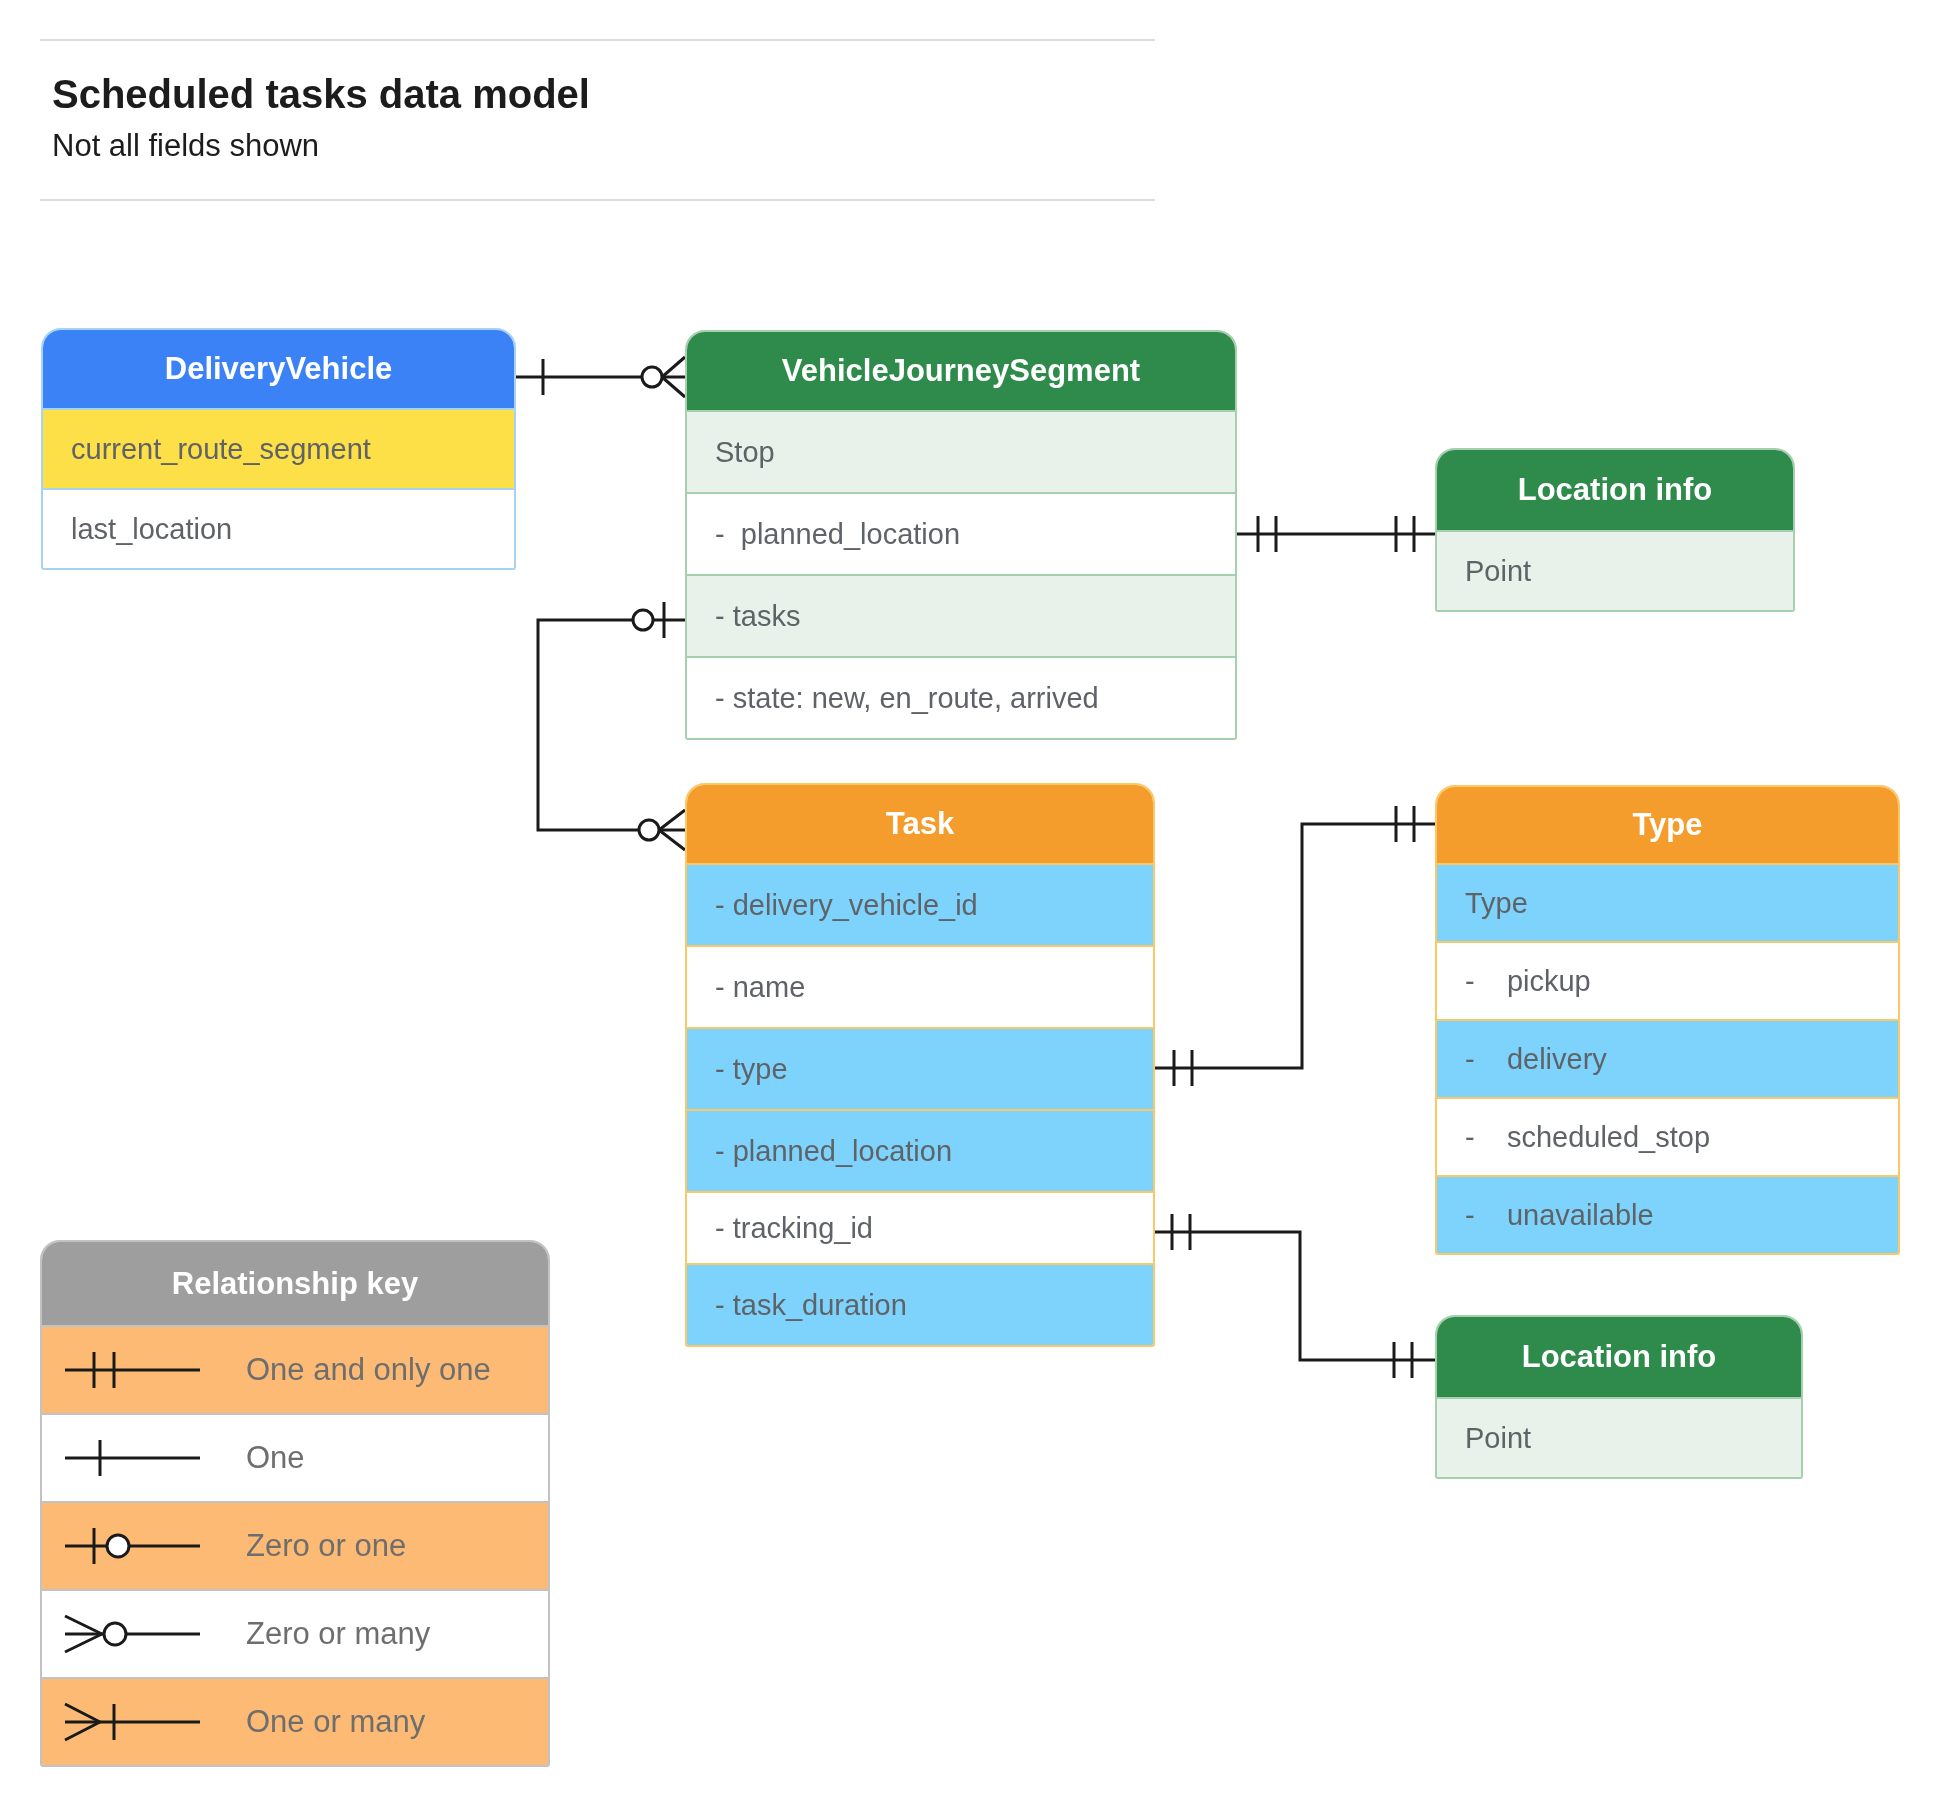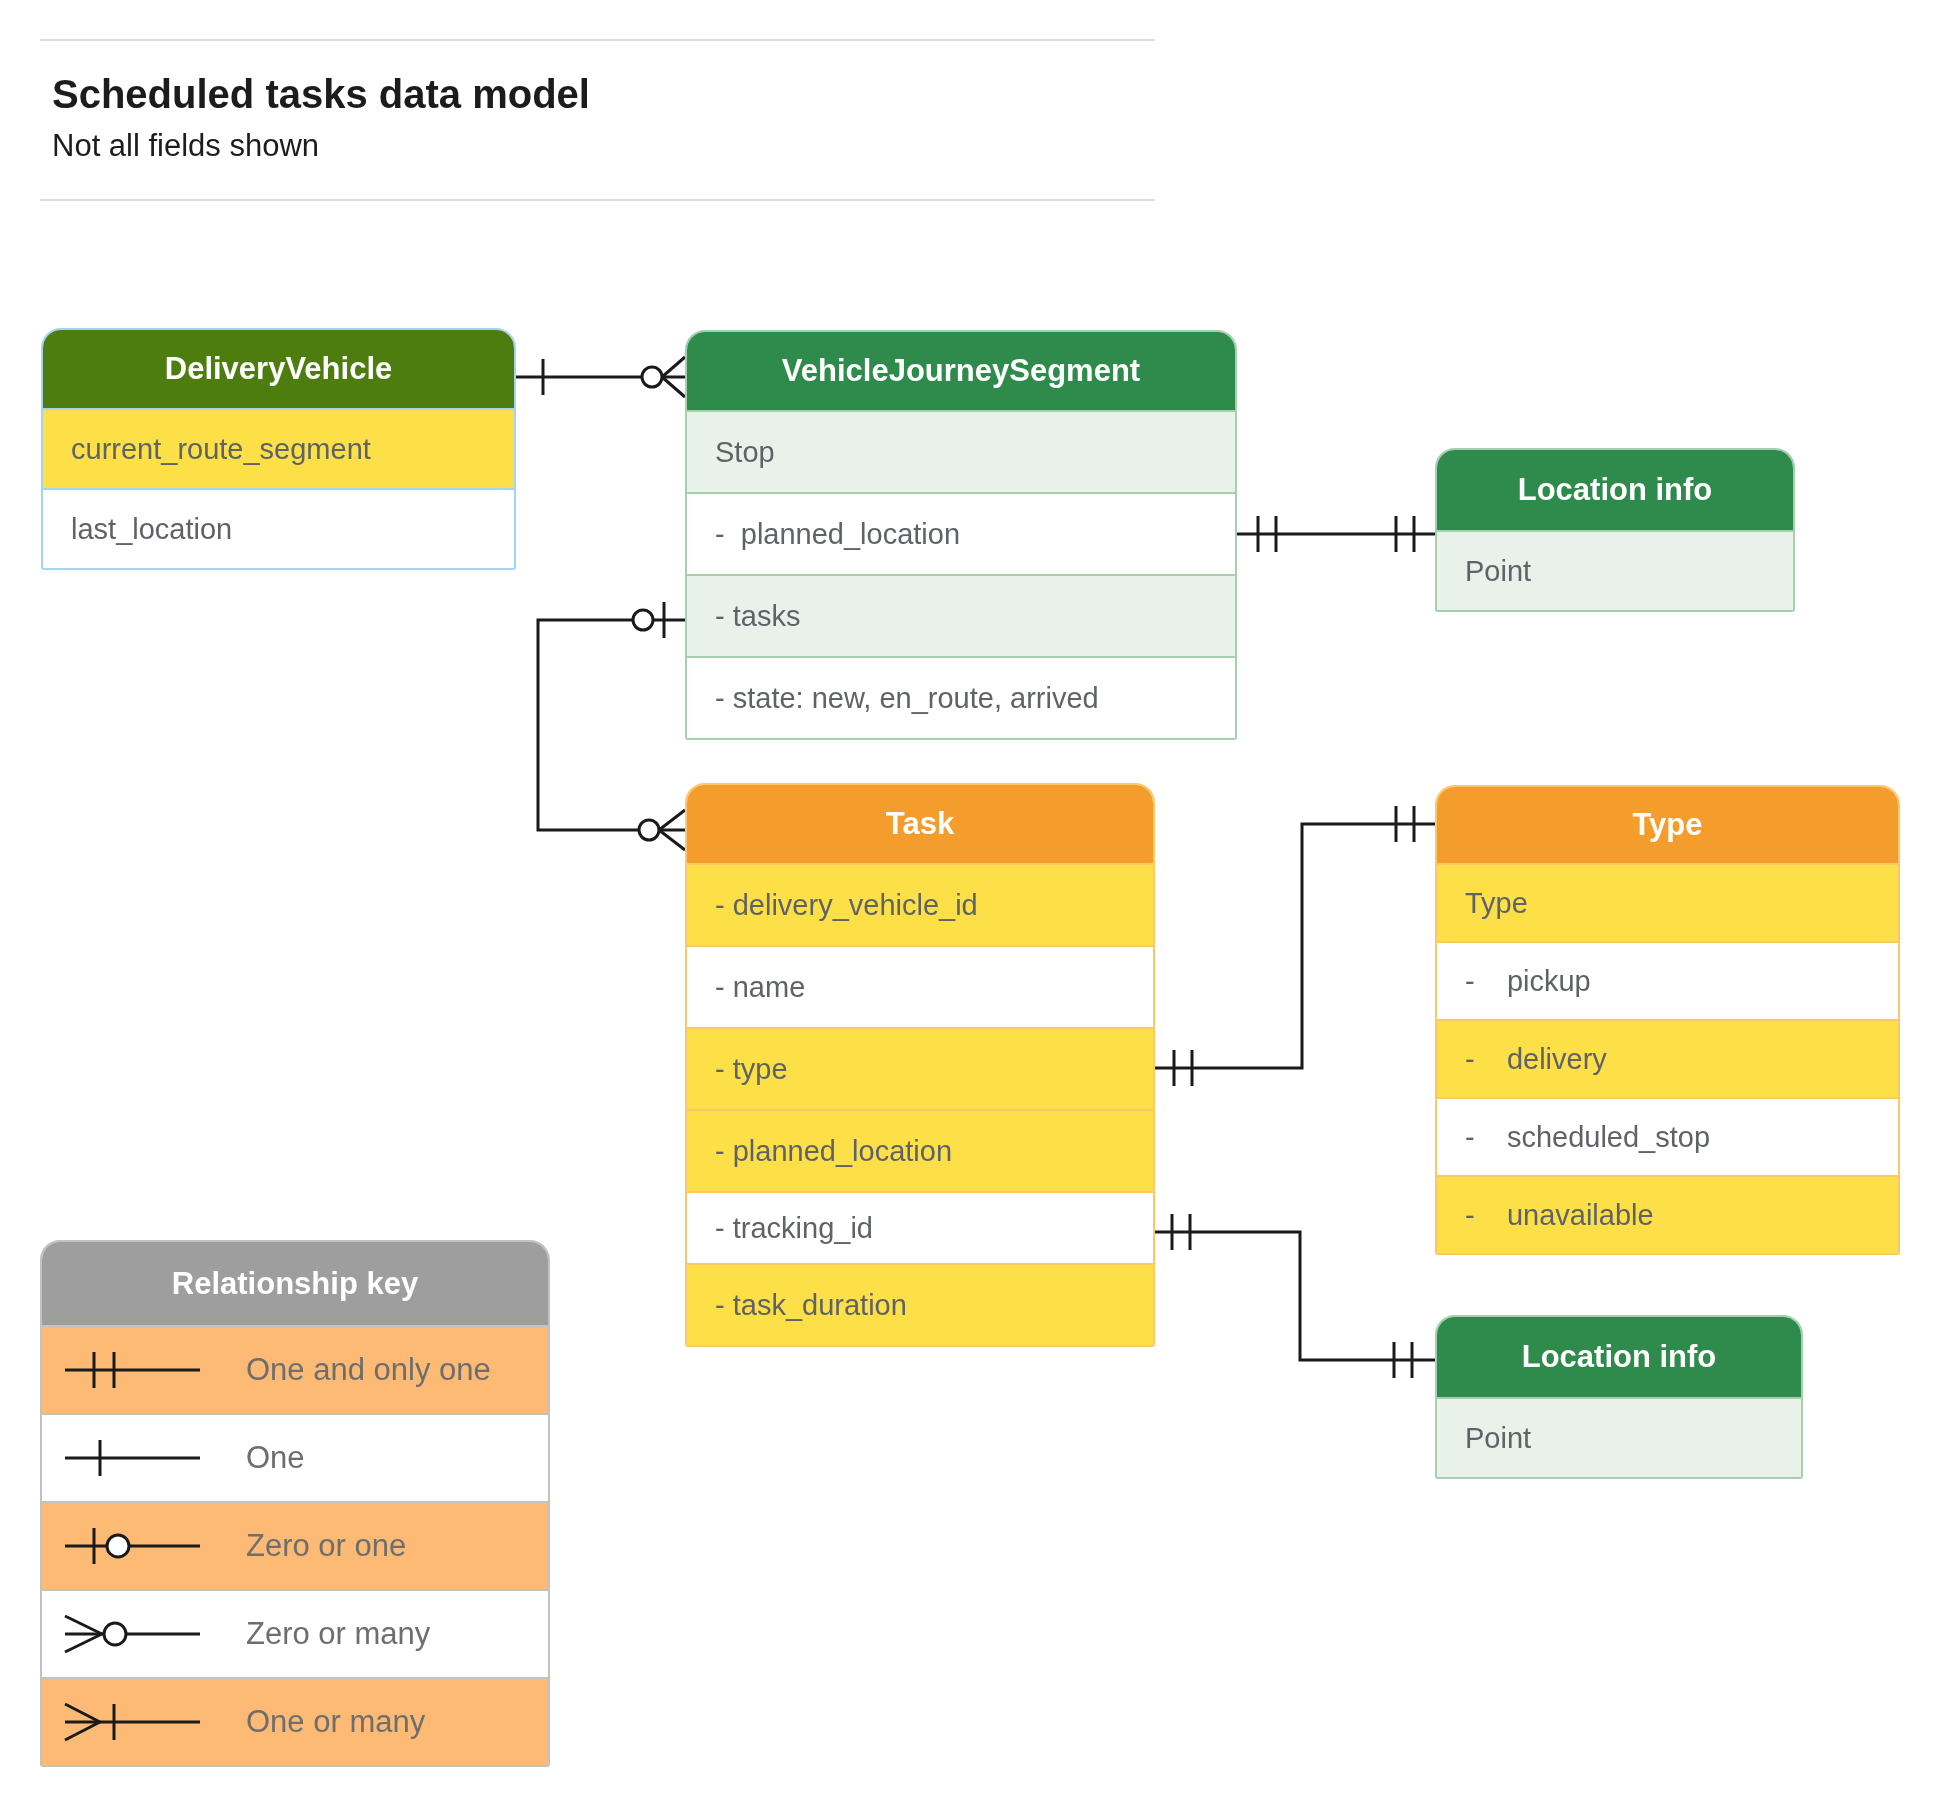--- a/index.html
+++ b/index.html
@@ -11,33 +11,33 @@
   .page-title{position:absolute;font-size:40px;font-weight:700;color:#1c1c1c;letter-spacing:0;}
   .page-subtitle{position:absolute;font-size:31px;font-weight:400;color:#1c1c1c;}
 
   .entity{position:absolute;border-radius:20px 20px 3px 3px;overflow:hidden;box-sizing:border-box;}
   .entity .ehead{display:flex;align-items:center;justify-content:center;
     color:#ffffff;font-weight:700;font-size:31px;}
   .entity .erow{display:flex;align-items:center;padding-left:28px;
     font-size:29px;color:#5f6368;white-space:pre;background:#fff;box-sizing:border-box;}
 
   .blue{border:2px solid #a6d3f4;}
-  .blue .ehead{background:#4d7c0f;}
+  .blue .ehead{background:#3b82f6;}
   .blue .erow{border-top:2px solid #a6d3f4;}
   .blue .tint{background:#fde047;}
 
   .green{border:2px solid #a5cfad;}
   .green .ehead{background:#2f8b4c;}
   .green .erow{border-top:2px solid #a5cfad;}
   .green .tint{background:#e8f2ea;}
 
   .orange{border:2px solid #fbc868;}
   .orange .ehead{background:#f49d2d;}
   .orange .erow{border-top:2px solid #fbc868;}
-  .orange .tint{background:#fde047;}
+  .orange .tint{background:#7dd3fc;}
 
   .graybox{border:2px solid #c2c2c2;}
   .graybox .ehead{background:#9e9e9e;}
   .graybox .erow{border-top:2px solid #c2c2c2;padding-left:18px;font-size:31px;color:#6e6e6e;}
   .graybox .tint{background:#fdba74;}
   .legend-label{margin-left:36px;white-space:pre;}
   .legend-sym{flex:0 0 auto;}
 
   #connectors{position:absolute;left:0;top:0;}
 </style>

